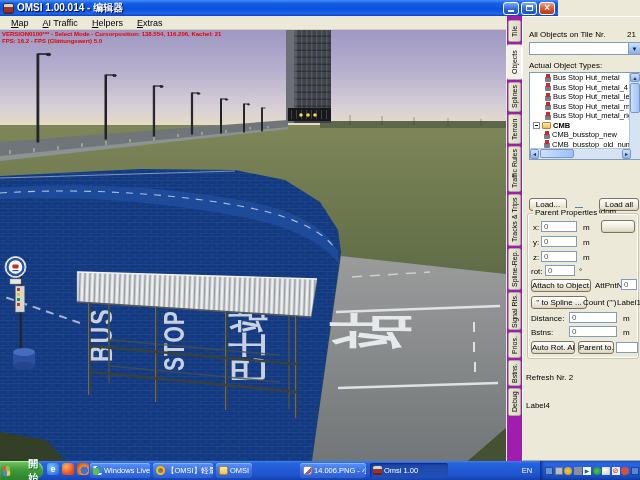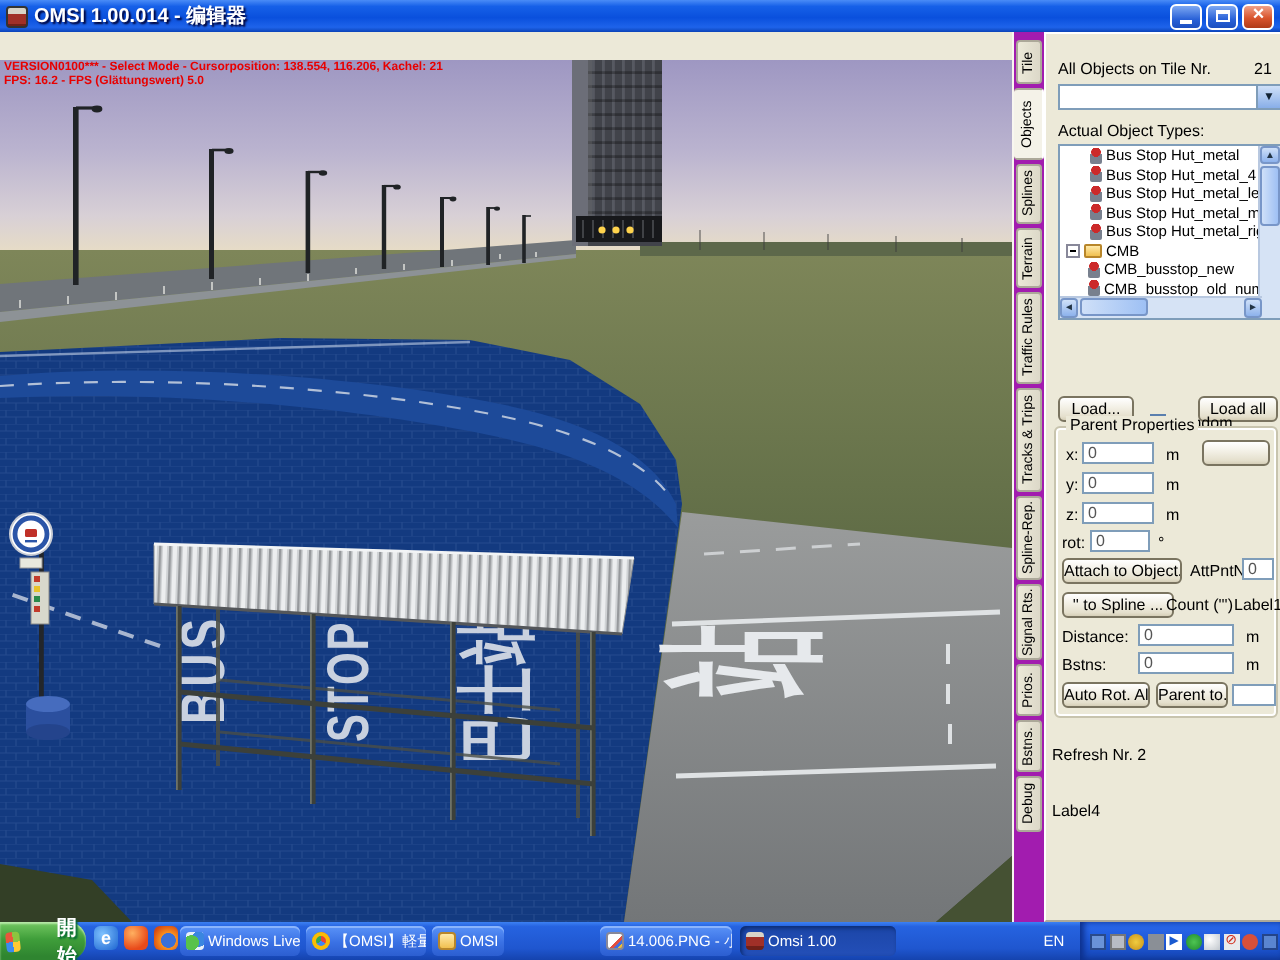--- a/index.html
+++ b/index.html
@@ -1,20 +1,20 @@
 <!DOCTYPE html>
 <html><head>
 <meta charset="utf-8">
 <style>
   html,body{margin:0;padding:0;background:#000;}
   *{box-sizing:border-box;font-family:"Liberation Sans",sans-serif;}
   .app{position:relative;width:640px;height:480px;overflow:hidden;background:#ece9d8;}
 
   
-  .titlebar{position:absolute;left:0;top:0;width:640px;height:16px;
+  .titlebar{position:absolute;left:0;top:0;width:558px;height:16px;
     background:linear-gradient(180deg,#4a8cf7 0%,#1660e8 20%,#0a50dd 55%,#1e63ea 85%,#0b43b8 100%);
     display:flex;align-items:center;padding:0 3px;color:#fff;}
   .appicon{width:11px;height:11px;margin-right:3px;border-radius:2px;
     background:linear-gradient(180deg,#d8d4c8 0 3px,#a03028 3px 8px,#702018 8px);border:1px solid #333;}
   .title{font-size:10px;font-weight:bold;text-shadow:1px 1px 1px #003;white-space:nowrap;}
   .winbtns{margin-left:auto;display:flex;gap:2px;}
   .wbtn{width:16px;height:13px;border-radius:3px;border:1px solid #fff;
     background:linear-gradient(180deg,#7da8f2,#2a62d8 60%,#1c4fc0);display:flex;align-items:center;justify-content:center;color:#fff;}
   .wbtn.close{background:linear-gradient(180deg,#f0a088,#d9542c 55%,#b03c18);}
   .g-min{display:block;width:6px;height:2px;background:#fff;margin-top:6px;}
@@ -45,21 +45,21 @@
   .pbtn{position:absolute;font-size:8px;color:#000;text-align:center;
     background:linear-gradient(180deg,#fff,#f2efe4 45%,#e4dfcc 85%,#d6cfb8);
     border:1px solid #7a7460;border-radius:3px;line-height:11px;white-space:nowrap;overflow:hidden;}
   .combo{position:absolute;left:6px;top:25px;width:112px;height:13px;background:#fff;border:1px solid #7f9db9;}
   .combo .drop{position:absolute;right:0;top:0;width:12px;height:11px;
     background:linear-gradient(180deg,#cfe0f8,#88aee8);border-left:1px solid #7f9db9;
     font-size:6px;color:#123;display:flex;align-items:center;justify-content:center;}
   .listbox{position:absolute;left:6px;top:55px;width:112px;height:88px;background:#fff;border:1px solid #7f9db9;overflow:hidden;}
   .trows{position:absolute;left:0;top:0;width:101px;height:111px;overflow:hidden;}
   .trow{height:9.5px;line-height:9.5px;font-size:7.5px;color:#000;white-space:nowrap;display:flex;align-items:center;}
-  .ind1{padding-left:15px;}.ind0{padding-left:3px;}.ind2{padding-left:14px;}
+  .ind1{padding-left:15px;}.ind0{padding-left:3px;font-weight:bold;}.ind2{padding-left:14px;}
   .ico-bus{display:inline-block;width:6px;height:8px;margin-right:2px;flex:none;border-radius:1px;
     background:radial-gradient(circle at 50% 26%,#cc2a2a 0 2.3px,rgba(0,0,0,0) 2.5px),linear-gradient(180deg,rgba(0,0,0,0) 0 3px,#78808e 3px);}
   .ico-folder{display:inline-block;width:9px;height:7px;margin-right:2px;flex:none;
     background:linear-gradient(180deg,#ffe9a8,#f0c050);border:1px solid #b8862a;border-radius:1px;}
   .expander{display:inline-block;width:7px;height:7px;margin-right:2px;flex:none;background:#fff;border:1px solid #889;position:relative;}
   .expander::before{content:"";position:absolute;left:1px;top:2.5px;width:3px;height:1px;background:#000;}
   .vsb{position:absolute;right:0;top:0;width:11px;height:111px;background:#d6e3f5;border-left:1px solid #b8c8e0;}
   .hsb{position:absolute;left:0;bottom:0;height:11px;width:101px;background:#d6e3f5;border-top:1px solid #b8c8e0;}
   .sbbtn{position:absolute;background:linear-gradient(180deg,#cfe0f8,#8db2ec);border:1px solid #7896c8;border-radius:2px;
     font-size:5px;color:#234;display:flex;align-items:center;justify-content:center;}
@@ -102,20 +102,26 @@
         </span>
       <span class="wbtn">
           <i class="g-max"></i>
         </span>
       <span class="wbtn close">
           <i class="g-x">×</i>
         </span>
     </span>
   </div>
 
+  <div class="menubar">
+    <span class="mitem">Map</span>
+    <span class="mitem">AI Traffic</span>
+    <span class="mitem">Helpers</span>
+    <span class="mitem">Extras</span>
+  </div>
 
   <div class="viewport">
     <svg width="506" height="431" viewBox="0 0 506 431">
       <defs>
         <linearGradient id="sky" x1="0" y1="0" x2="0" y2="1">
           <stop offset="0" stop-color="#9e97c2"></stop>
             <stop offset="0.45" stop-color="#bab3cf"></stop>
           <stop offset="0.78" stop-color="#d8d0d6"></stop>
             <stop offset="1" stop-color="#eadfc2"></stop>
         </linearGradient>

